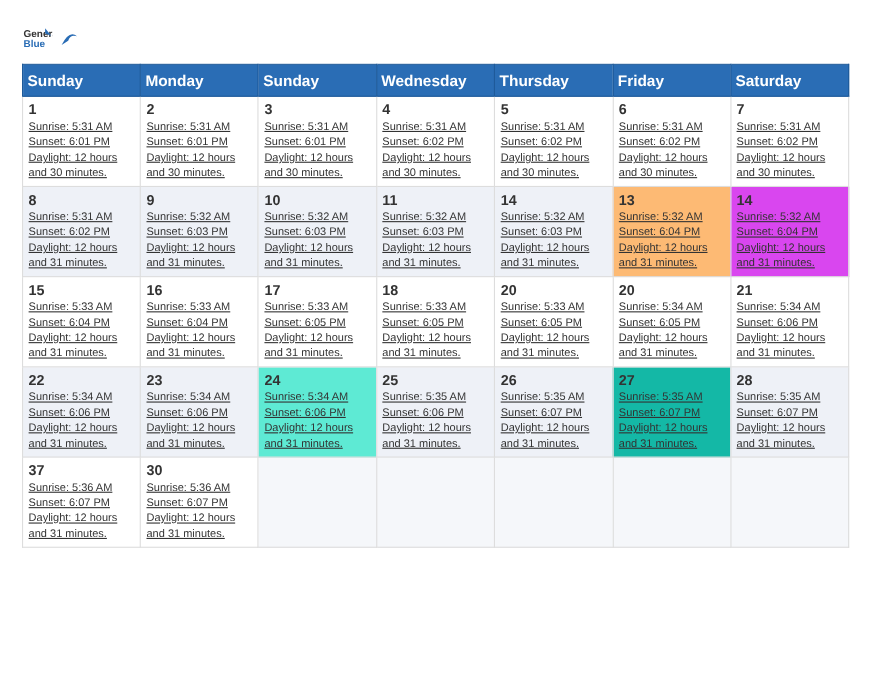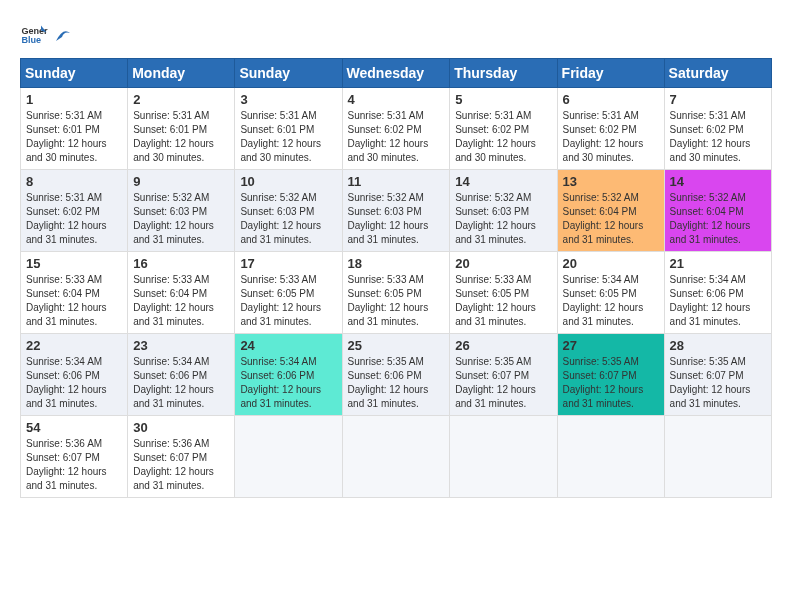--- a/index.html
+++ b/index.html
@@ -78,20 +78,21 @@
       font-size: 13px;
       font-weight: bold;
       color: #333;
       display: block;
       margin-bottom: 2px;
     }
     .day-info {
       font-size: 10px;
       color: #333;
       line-height: 1.4;
+      text-decoration: underline;
     }
     .empty-cell {
       background: #f5f7fa !important;
     }
     .week-row-odd td { background: #fff; }
     .week-row-even td { background: #eef1f7; }
   </style>
 </head>
 <body>
 
@@ -358,21 +359,21 @@
         <span class="day-number">28</span>
         <div class="day-info">
           <span>Sunrise: 5:35 AM</span><br>
           <span>Sunset: 6:07 PM</span><br>
           <span>Daylight: 12 hours and 31 minutes.</span>
         </div>
       </td>
       </tr>
       <tr class="week-row-odd">
         <td>
-        <span class="day-number">54</span>
+        <span class="day-number">37</span>
         <div class="day-info">
           <span>Sunrise: 5:36 AM</span><br>
           <span>Sunset: 6:07 PM</span><br>
           <span>Daylight: 12 hours and 31 minutes.</span>
         </div>
       </td>
         <td>
         <span class="day-number">30</span>
         <div class="day-info">
           <span>Sunrise: 5:36 AM</span><br>

